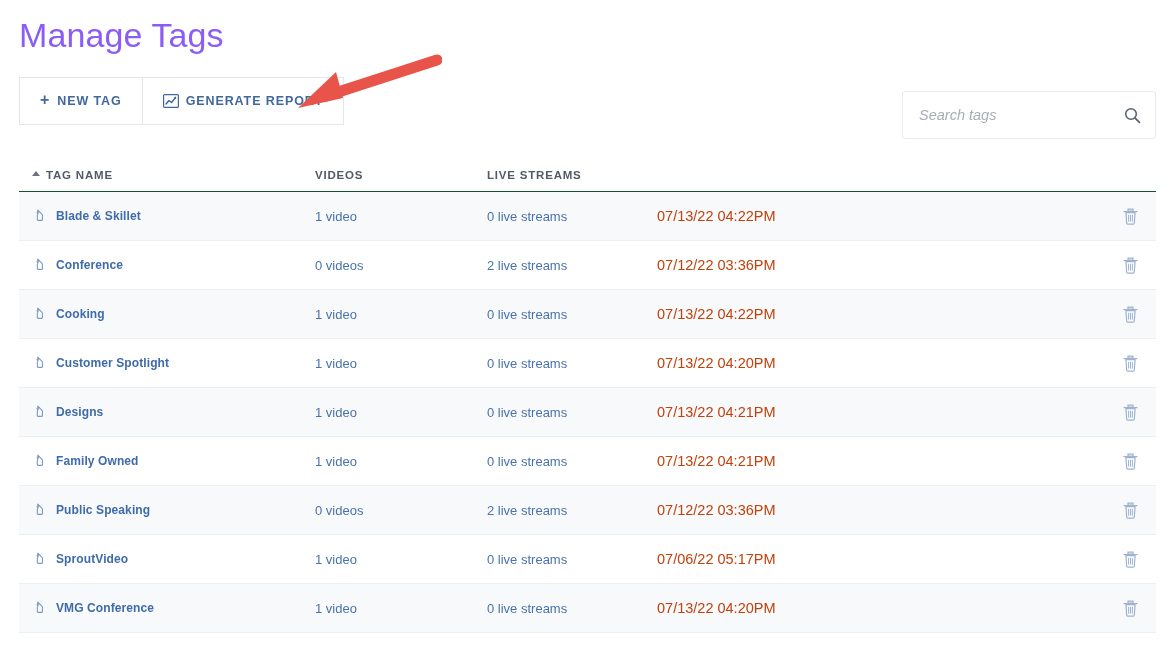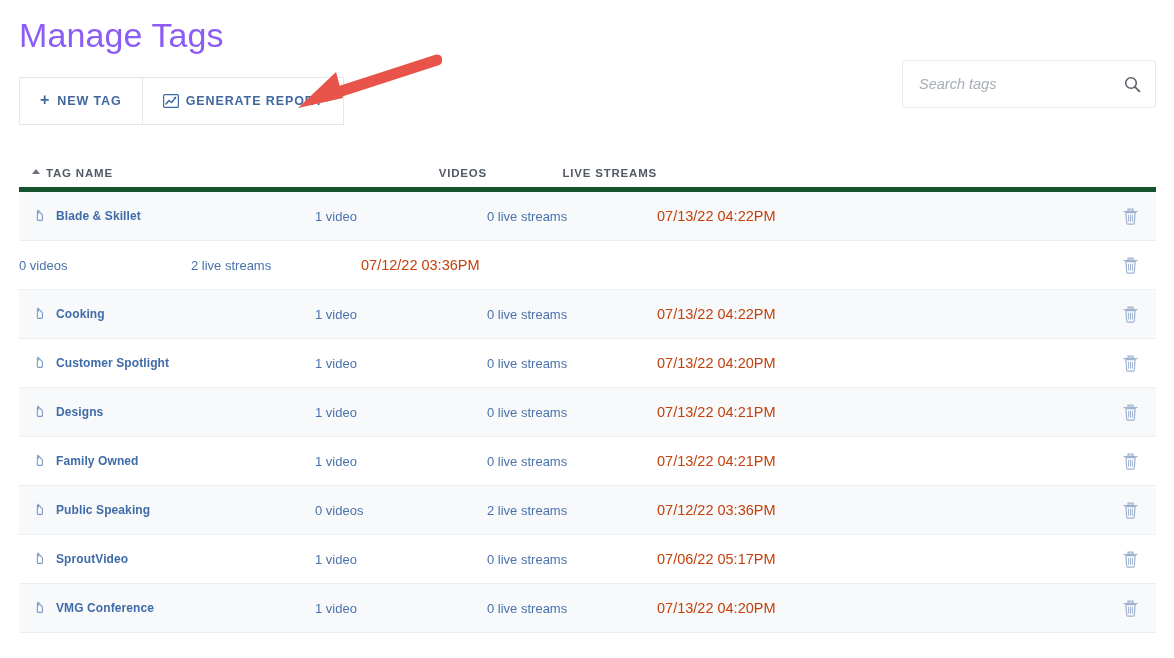--- a/index.html
+++ b/index.html
@@ -62,21 +62,21 @@
     line-height: 1;
     position: relative;
     top: -1px;
   }
   .btn .chart-ico { display: block; line-height: 0; }
 
   
   .search-box {
     position: absolute;
     right: 18px;
-    top: 60px;
+    top: 91px;
     width: 254px;
     height: 48px;
     border: 1px solid #e7eaee;
     border-radius: 3px;
     background: #fff;
     display: flex;
     align-items: center;
     padding: 0 14px;
   }
   .search-input {
@@ -96,23 +96,22 @@
   .table {
     position: absolute;
     left: 19px;
     top: 160px;
     width: 1137px;
   }
   .thead {
     display: flex;
     align-items: center;
     height: 32px;
-    border-bottom: 5px solid #14532d;
+    border-bottom: 1px solid #14532d;
     padding-bottom: 2px;
-    text-align: right;
   }
   .th {
     font-size: 11.5px;
     font-weight: bold;
     letter-spacing: 0.8px;
     text-transform: uppercase;
     color: #525a67;
     white-space: nowrap;
   }
   .col-name   { width: 296px; padding-left: 13px; display: flex; align-items: center; gap: 6px; }
@@ -254,20 +253,29 @@
                   <path d="M5 1.2 h5 v1.8 h-5 z" fill="none" stroke="#9fb3cf" stroke-width="1.2"></path>
                   <line x1="1" y1="3.6" x2="14" y2="3.6" stroke="#9fb3cf" stroke-width="1.4" stroke-linecap="round"></line>
                   <path d="M2.9 4.6 h9.2 l-0.8 10.6 a1 1 0 0 1 -1 0.9 h-5.6 a1 1 0 0 1 -1 -0.9 z" fill="none" stroke="#9fb3cf" stroke-width="1.2" stroke-linejoin="round"></path>
                   <line x1="5.6" y1="6.8" x2="5.6" y2="13.6" stroke="#9fb3cf" stroke-width="1"></line>
                   <line x1="7.5" y1="6.8" x2="7.5" y2="13.6" stroke="#9fb3cf" stroke-width="1"></line>
                   <line x1="9.4" y1="6.8" x2="9.4" y2="13.6" stroke="#9fb3cf" stroke-width="1"></line>
                 </svg></span></button>
           </div>
         </div>
         <div class="row">
+          <div class="cell-name">
+            <span class="tag-ico"><svg width="15" height="15" viewBox="0 0 15 15">
+                <g transform="rotate(45 7.5 7.5)">
+                  <path d="M1.8 4.2 h6.0 a1.4 1.4 0 0 1 1.0 0.45 l3.0 3.0 a0.7 0.7 0 0 1 0 1.0 l-2.6 2.6 a0.7 0.7 0 0 1 -1.0 0 l-3.0 -3.0 a1.4 1.4 0 0 1 -0.45 -1.0 z" fill="none" stroke="#7d9ac4" stroke-width="1.1" stroke-linejoin="round"></path>
+                  <circle cx="3.6" cy="6.0" r="0.85" fill="none" stroke="#7d9ac4" stroke-width="0.9"></circle>
+                </g>
+              </svg></span>
+            <a class="tag-link">Conference</a>
+          </div>
           <div class="cell-count cell-videos">0 videos</div>
           <div class="cell-count cell-live">2 live streams</div>
           <div class="cell-date">07/12/22 03:36PM</div>
           <div class="cell-act">
             <button class="trash-btn"><span><svg width="15" height="17" viewBox="0 0 15 17">
                   <path d="M5 1.2 h5 v1.8 h-5 z" fill="none" stroke="#9fb3cf" stroke-width="1.2"></path>
                   <line x1="1" y1="3.6" x2="14" y2="3.6" stroke="#9fb3cf" stroke-width="1.4" stroke-linecap="round"></line>
                   <path d="M2.9 4.6 h9.2 l-0.8 10.6 a1 1 0 0 1 -1 0.9 h-5.6 a1 1 0 0 1 -1 -0.9 z" fill="none" stroke="#9fb3cf" stroke-width="1.2" stroke-linejoin="round"></path>
                   <line x1="5.6" y1="6.8" x2="5.6" y2="13.6" stroke="#9fb3cf" stroke-width="1"></line>
                   <line x1="7.5" y1="6.8" x2="7.5" y2="13.6" stroke="#9fb3cf" stroke-width="1"></line>

